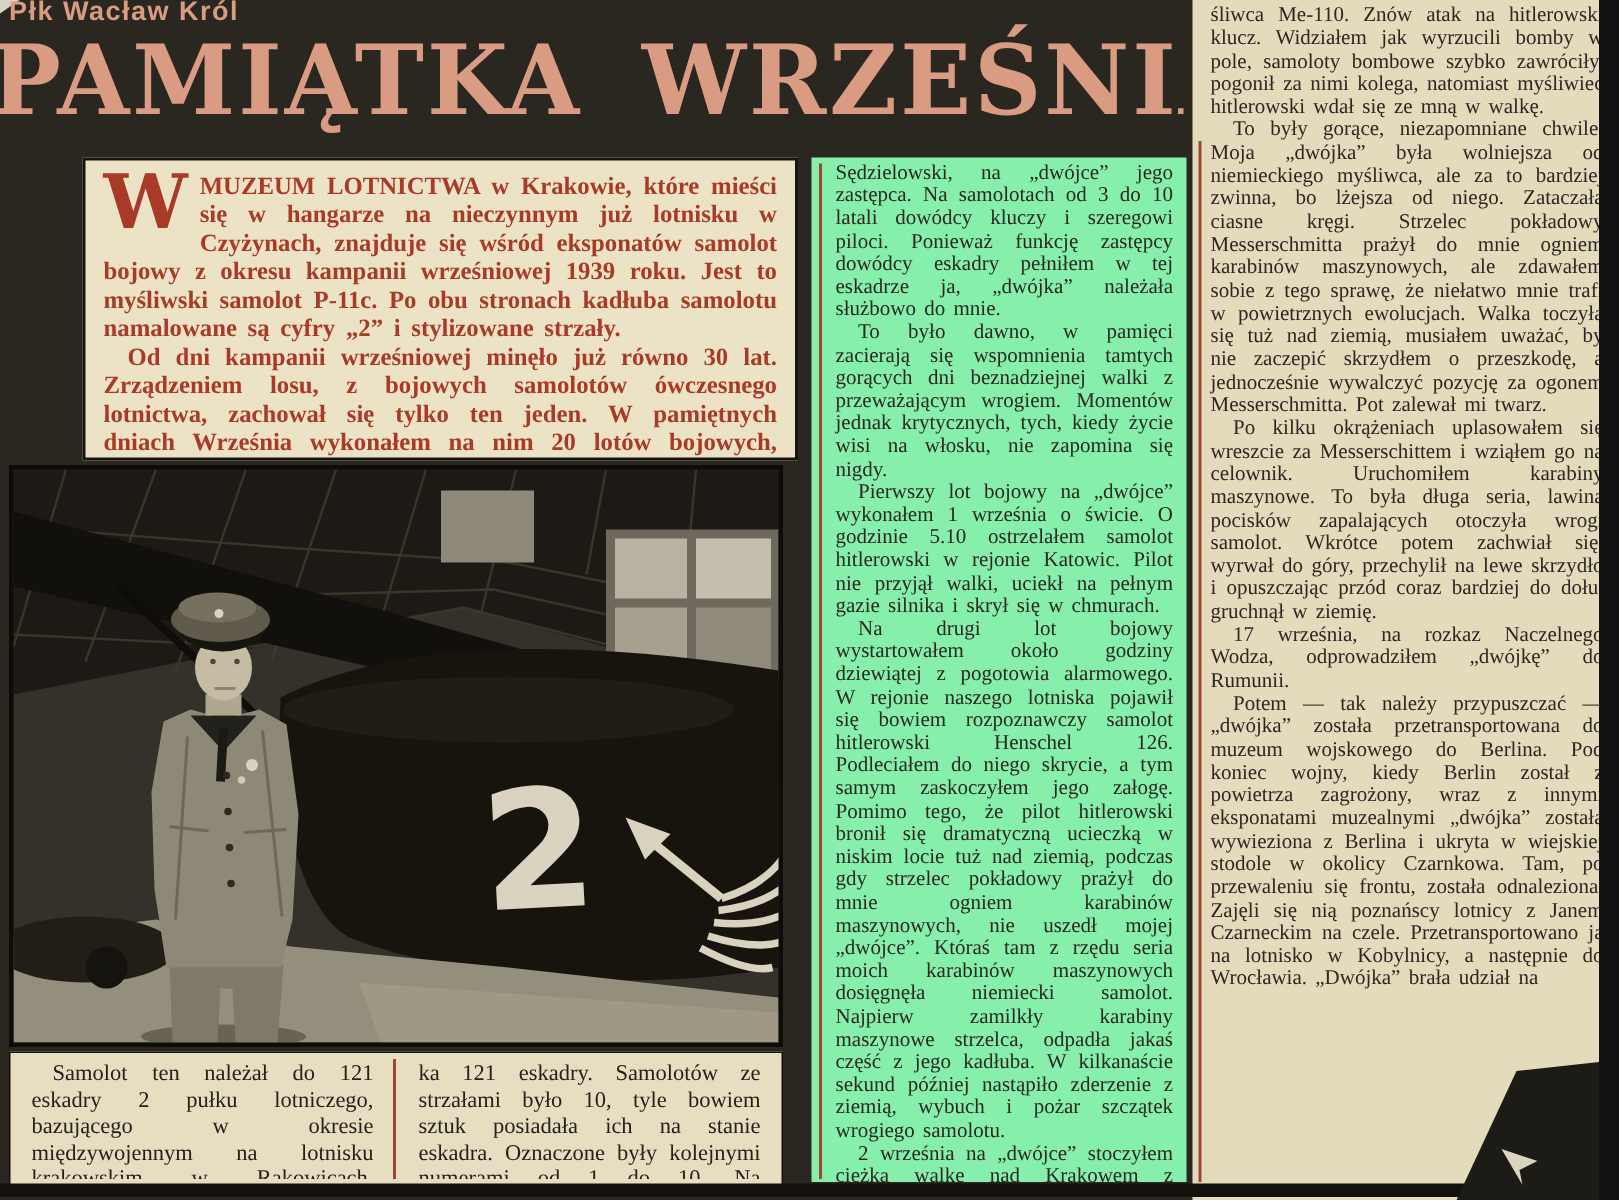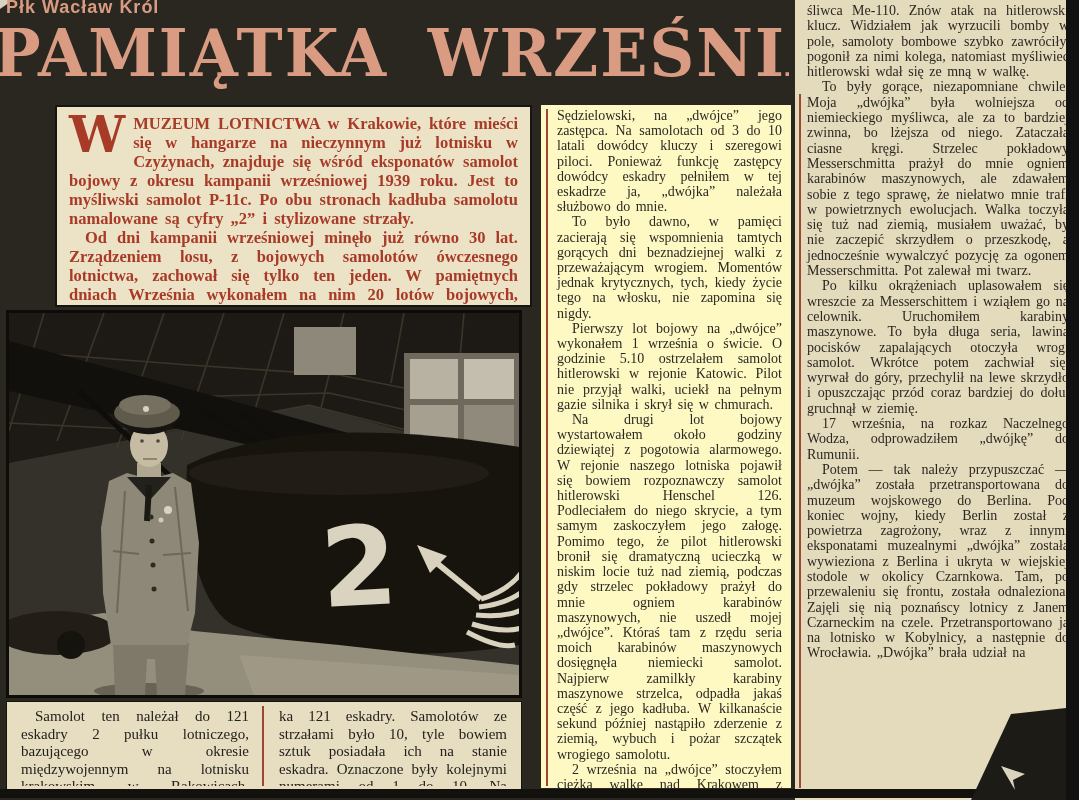--- a/index.html
+++ b/index.html
@@ -57,21 +57,21 @@
   .caption.c2 { left:272px; }
 
   
   .col {
     box-sizing:border-box; color:#2b2822; text-align:justify;
     overflow:hidden; word-spacing:2px;
   }
   .col p { margin:0; text-indent:15px; }
   .col p:first-child { text-indent:0; }
   .col-mid {
-    left:541px; top:105px; width:250px; height:683px; background:#fef9c3;
+    left:541px; top:105px; width:250px; height:683px; background:#86efac;
     padding:3px 9px 0 16px; font-size:14px; line-height:15.2px;
   }
   .col-right {
     left:795px; top:0; width:284px; height:800px; background:#e4dabc;
     padding:3px 10px 0 12px; font-size:14px; line-height:15.3px;
   }
 
   
   .rule-v { width:2px; background:#a04532; }
   .rule-mid   { left:546px; top:109px; height:677px; }
@@ -196,21 +196,21 @@
     </svg>
   </div>
 
   <div class="abs captions">
     <div class="caption c1">Samolot ten należał do 121 eskadry 2 pułku lotniczego, bazującego w okresie międzywojennym na lotnisku krakowskim w Rakowicach. Świadczy o tym znak eskadry — stylizowana strzała, odzna-</div>
     <div class="caption c2">ka 121 eskadry. Samolotów ze strzałami było 10, tyle bowiem sztuk posiadała ich na stanie eskadra. Oznaczone były kolejnymi numerami od 1 do 10. Na „jedynce” latał dowódca eskadry kpt.</div>
   </div>
 
   <div class="abs col col-mid">
       <p>Sędzielowski, na „dwójce” jego zastępca. Na samolotach od 3 do 10 latali dowódcy kluczy i szeregowi piloci. Ponieważ funkcję zastępcy dowódcy eskadry pełniłem w tej eskadrze ja, „dwójka” należała służbowo do mnie.</p>
-      <p>To było dawno, w pamięci zacierają się wspomnienia tamtych gorących dni beznadziejnej walki z przeważającym wrogiem. Momentów jednak krytycznych, tych, kiedy życie tego na włosku, nie zapomina się nigdy.</p>
+      <p>To było dawno, w pamięci zacierają się wspomnienia tamtych gorących dni beznadziejnej walki z przeważającym wrogiem. Momentów jednak krytycznych, tych, kiedy życie wisi na włosku, nie zapomina się nigdy.</p>
       <p>Pierwszy lot bojowy na „dwójce” wykonałem 1 września o świcie. O godzinie 5.10 ostrzelałem samolot hitlerowski w rejonie Katowic. Pilot nie przyjął walki, uciekł na pełnym gazie silnika i skrył się w chmurach.</p>
       <p>Na drugi lot bojowy wystartowałem około godziny dziewiątej z pogotowia alarmowego. W rejonie naszego lotniska pojawił się bowiem rozpoznawczy samolot hitlerowski Henschel 126. Podleciałem do niego skrycie, a tym samym zaskoczyłem jego załogę. Pomimo tego, że pilot hitlerowski bronił się dramatyczną ucieczką w niskim locie tuż nad ziemią, podczas gdy strzelec pokładowy prażył do mnie ogniem karabinów maszynowych, nie uszedł mojej „dwójce”. Któraś tam z rzędu seria moich karabinów maszynowych dosięgnęła niemiecki samolot. Najpierw zamilkły karabiny maszynowe strzelca, odpadła jakaś część z jego kadłuba. W kilkanaście sekund później nastąpiło zderzenie z ziemią, wybuch i pożar szczątek wrogiego samolotu.</p>
       <p>2 września na „dwójce” stoczyłem ciężką walkę nad Krakowem z hitlerowskim myśliwcem Messerschmittem 110. Musiałem go uszkodzić ogniem karabinów maszyno-</p>
     </div>
 
   <div class="abs col col-right">
       <p>śliwca Me-110. Znów atak na hitlerowski klucz. Widziałem jak wyrzucili bomby w pole, samoloty bombowe szybko zawróciły, pogonił za nimi kolega, natomiast myśliwiec hitlerowski wdał się ze mną w walkę.</p>
       <p>To były gorące, niezapomniane chwile. Moja „dwójka” była wolniejsza od niemieckiego myśliwca, ale za to bardziej zwinna, bo lżejsza od niego. Zataczała ciasne kręgi. Strzelec pokładowy Messerschmitta prażył do mnie ogniem karabinów maszynowych, ale zdawałem sobie z tego sprawę, że niełatwo mnie trafi w powietrznych ewolucjach. Walka toczyła się tuż nad ziemią, musiałem uważać, by nie zaczepić skrzydłem o przeszkodę, a jednocześnie wywalczyć pozycję za ogonem Messerschmitta. Pot zalewał mi twarz.</p>
       <p>Po kilku okrążeniach uplasowałem się wreszcie za Messerschittem i wziąłem go na celownik. Uruchomiłem karabiny maszynowe. To była długa seria, lawina pocisków zapalających otoczyła wrogi samolot. Wkrótce potem zachwiał się, wyrwał do góry, przechylił na lewe skrzydło i opuszczając przód coraz bardziej do dołu, gruchnął w ziemię.</p>
       <p>17 września, na rozkaz Naczelnego Wodza, odprowadziłem „dwójkę” do Rumunii.</p>

